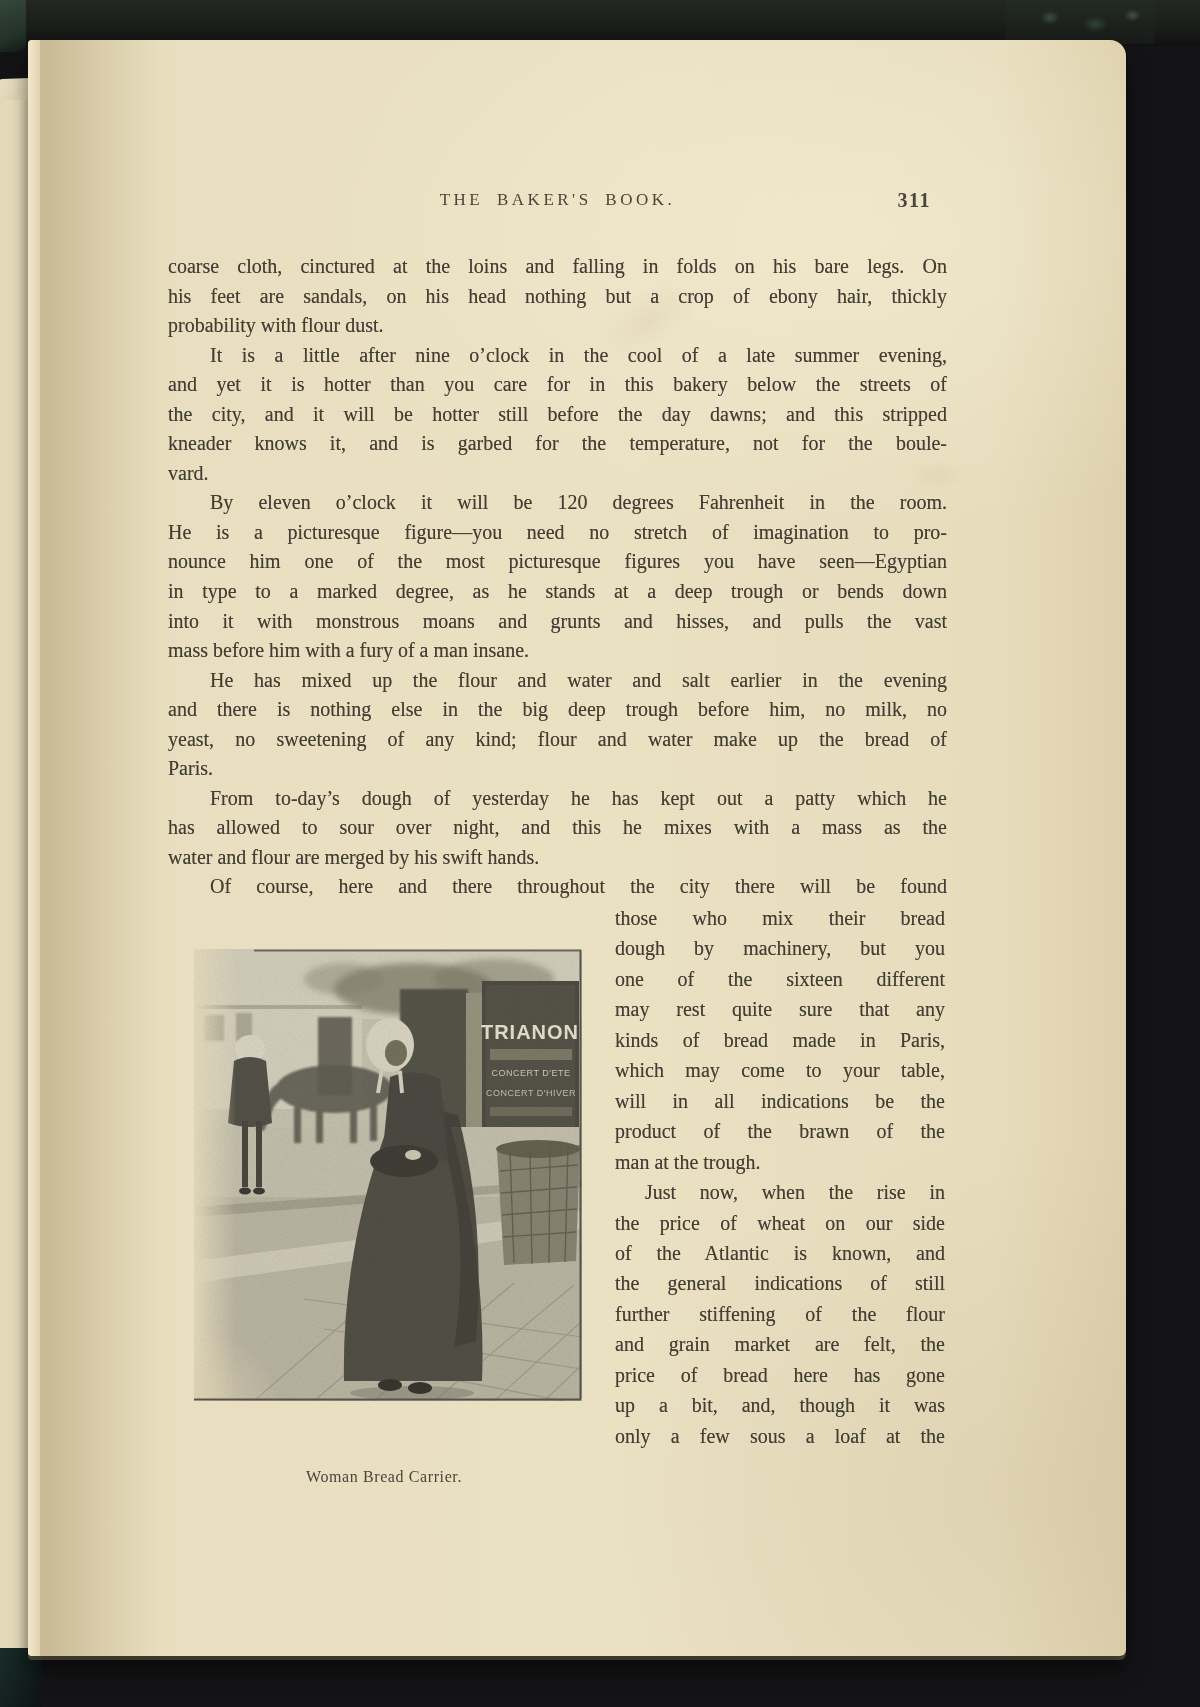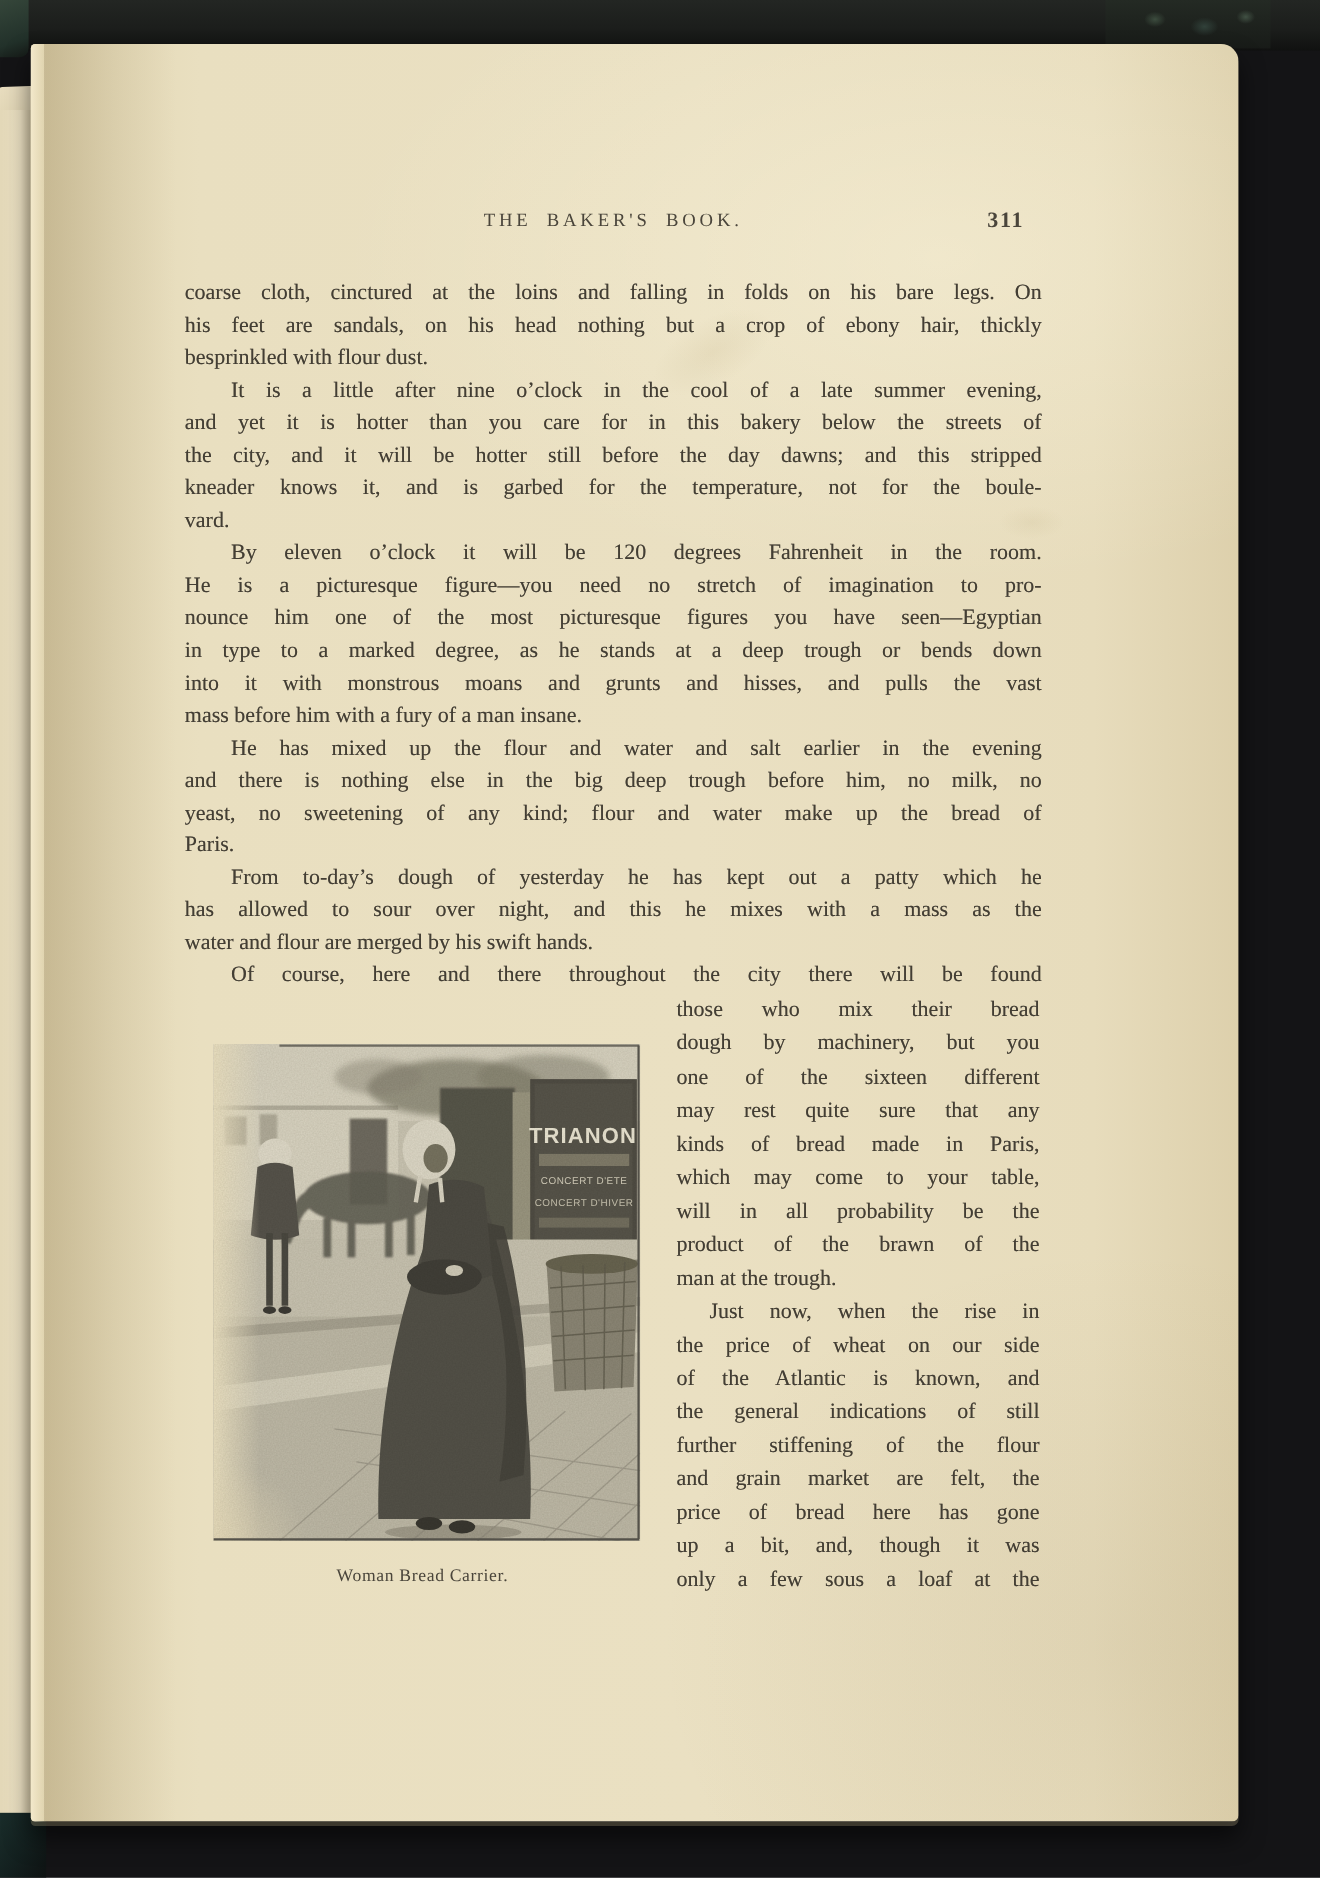--- a/index.html
+++ b/index.html
@@ -53,21 +53,21 @@
     text-shadow:0 0 .6px rgba(67,62,52,.55);}
   .main-text{left:140px;top:212px;width:779px;line-height:29.55px;}
   .col-text{left:587px;top:863px;width:330px;line-height:30.45px;}
   .tl{text-align:justify;text-align-last:justify;}
   .tl.pe{text-align-last:left;}
   .main-text .ind{text-indent:42px;}
   .col-text .ind{text-indent:30px;}
   
   .photo{position:absolute;left:162px;top:905px;width:388px;height:452px;margin:4px;}
   .photo svg{display:block;}
-  .caption{position:absolute;left:162px;top:1384px;width:388px;text-align:center;
+  .caption{position:absolute;left:162px;top:1428px;width:388px;text-align:center;
     font-size:16px;color:#4a453b;letter-spacing:.6px;}
 </style>
 </head>
 <body>
 
 <div>
   <div class="top-band"></div>
   <div class="cloth-corner-left"></div>
   <div class="cloth-corner-right"></div>
   <div class="bottom-cloth"></div>
@@ -81,21 +81,21 @@
     <div class="stain-2"></div>
 
     <div class="header-row">
       <div class="running-header">THE BAKER'S BOOK.</div>
       <div class="folio">311</div>
     </div>
 
     <div class="main-text">
         <div class="tl">coarse cloth, cinctured at the loins and falling in folds on his bare legs. On</div>
         <div class="tl">his feet are sandals, on his head nothing but a crop of ebony hair, thickly</div>
-        <div class="tl pe">besprinkled with flour dust.</div>
+        <div class="tl pe">probability with flour dust.</div>
         <div class="tl ind">It is a little after nine o’clock in the cool of a late summer evening,</div>
         <div class="tl">and yet it is hotter than you care for in this bakery below the streets of</div>
         <div class="tl">the city, and it will be hotter still before the day dawns; and this stripped</div>
         <div class="tl">kneader knows it, and is garbed for the temperature, not for the boule-</div>
         <div class="tl pe">vard.</div>
         <div class="tl ind">By eleven o’clock it will be 120 degrees Fahrenheit in the room.</div>
         <div class="tl">He is a picturesque figure—you need no stretch of imagination to pro-</div>
         <div class="tl">nounce him one of the most picturesque figures you have seen—Egyptian</div>
         <div class="tl">in type to a marked degree, as he stands at a deep trough or bends down</div>
         <div class="tl">into it with monstrous moans and grunts and hisses, and pulls the vast</div>
@@ -239,21 +239,21 @@
       </svg>
     </figure>
 
     <div class="col-text">
         <div class="tl">those who mix their bread</div>
         <div class="tl">dough by machinery, but you</div>
         <div class="tl">one of the sixteen different</div>
         <div class="tl">may rest quite sure that any</div>
         <div class="tl">kinds of bread made in Paris,</div>
         <div class="tl">which may come to your table,</div>
-        <div class="tl">will in all probability be the</div>
+        <div class="tl">will in all indications be the</div>
         <div class="tl">product of the brawn of the</div>
         <div class="tl pe">man at the trough.</div>
         <div class="tl ind">Just now, when the rise in</div>
         <div class="tl">the price of wheat on our side</div>
         <div class="tl">of the Atlantic is known, and</div>
         <div class="tl">the general indications of still</div>
         <div class="tl">further stiffening of the flour</div>
         <div class="tl">and grain market are felt, the</div>
         <div class="tl">price of bread here has gone</div>
         <div class="tl">up a bit, and, though it was</div>

